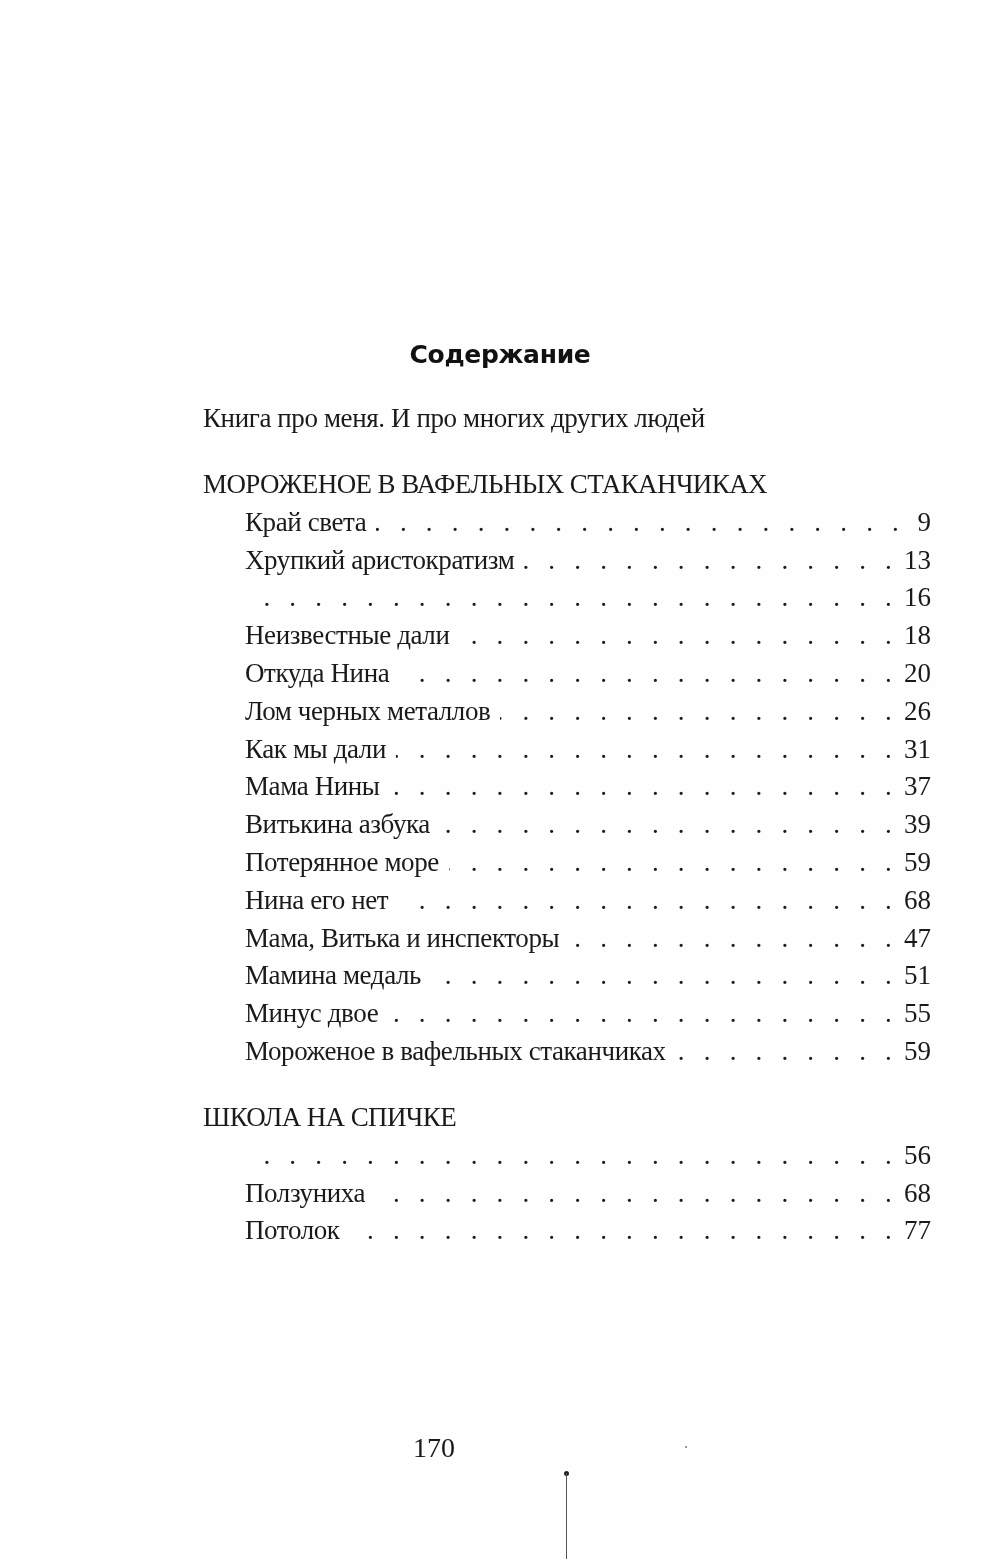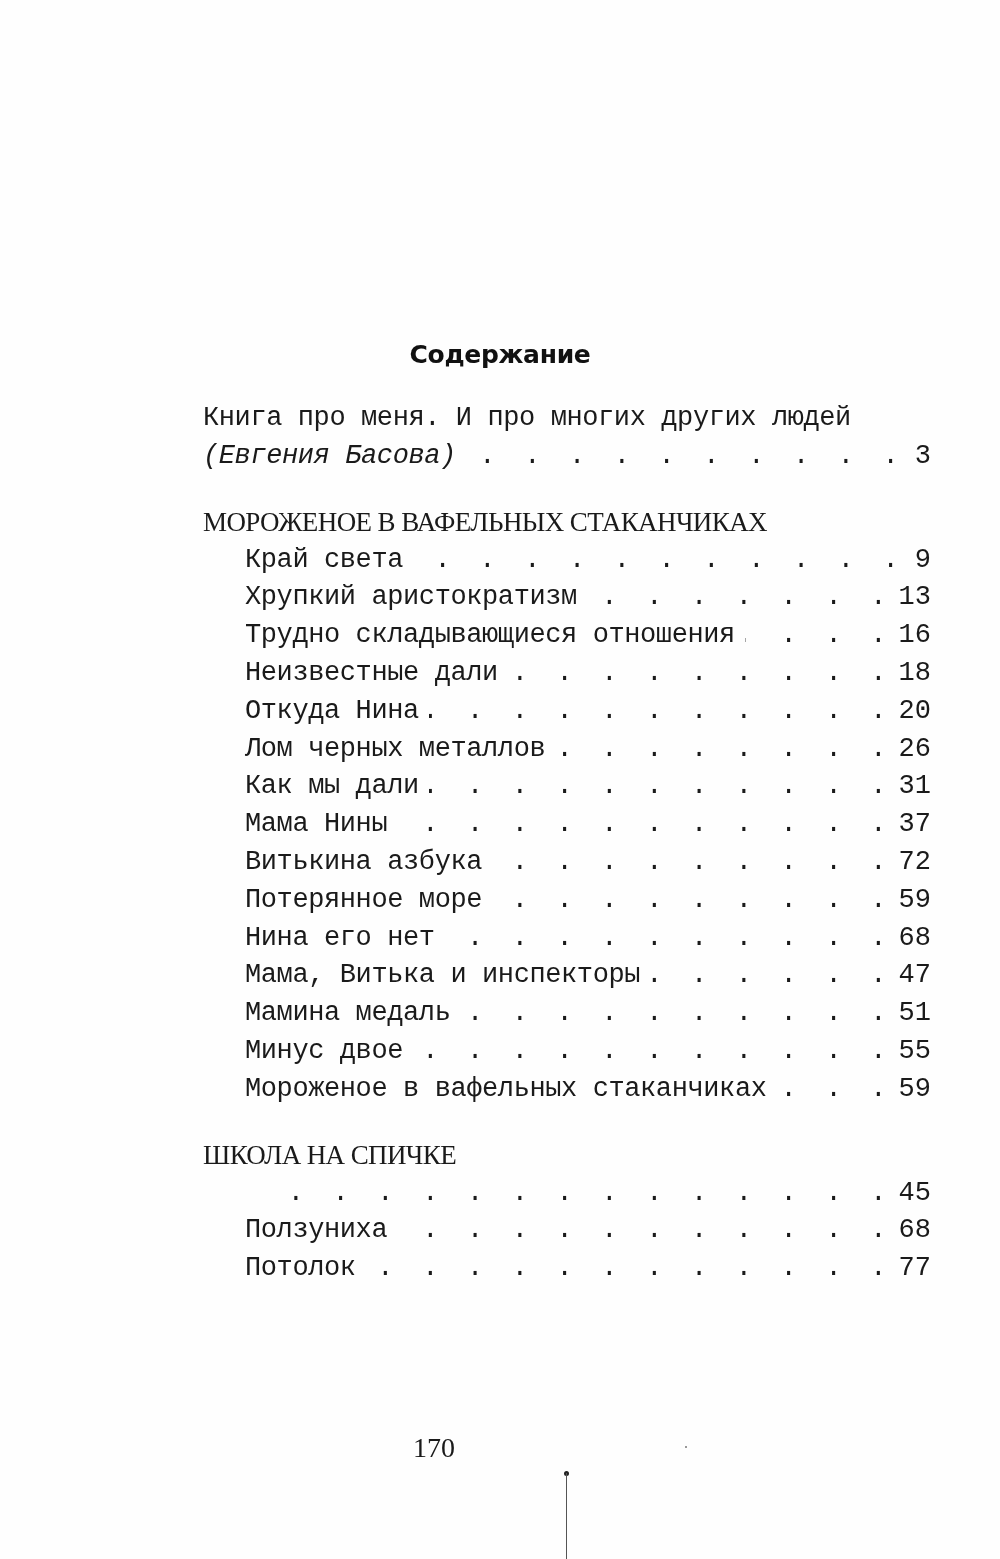--- a/index.html
+++ b/index.html
@@ -38,21 +38,20 @@
       top: 400px;
       width: 728px;
     }
     .entry-line {
       display: flex;
       align-items: flex-start;
       height: 37.8px;
       font-size: 27px;
       line-height: 37.8px;
       white-space: nowrap;
-      font-family: Liberation Mono, monospace;
     }
     .entry-line.indent {
       padding-left: 42px;
     }
     .entry-title {
       flex: 0 0 auto;
       letter-spacing: -0.4px;
     }
     .entry-title.italic {
       font-style: italic;
@@ -128,42 +127,36 @@
 
 <div class="page">
 
   <div class="toc-title">Содержание</div>
 
   <div class="toc">
 
     <div class="entry-line">
       <span class="entry-title">Книга про меня. И про многих других людей</span>
     </div>
-    <div class="entry-line">
-      <span class="entry-title italic">(Евгения Басова)</span>
-      <span class="leader"></span>
-      <span class="page-num">3</span>
-    </div>
 
     <div class="spacer-lg"></div>
 
     <div class="section-heading">МОРОЖЕНОЕ В ВАФЕЛЬНЫХ СТАКАНЧИКАХ</div>
 
     <div class="entry-line indent">
       <span class="entry-title">Край света</span>
       <span class="leader"></span>
       <span class="page-num">9</span>
     </div>
     <div class="entry-line indent">
       <span class="entry-title">Хрупкий аристократизм</span>
       <span class="leader"></span>
       <span class="page-num">13</span>
     </div>
     <div class="entry-line indent">
-      <span class="entry-title">Трудно складывающиеся отношения</span>
       <span class="leader"></span>
       <span class="page-num">16</span>
     </div>
     <div class="entry-line indent">
       <span class="entry-title">Неизвестные дали</span>
       <span class="leader"></span>
       <span class="page-num">18</span>
     </div>
     <div class="entry-line indent">
       <span class="entry-title">Откуда Нина</span>
@@ -181,21 +174,21 @@
       <span class="page-num">31</span>
     </div>
     <div class="entry-line indent">
       <span class="entry-title">Мама Нины</span>
       <span class="leader"></span>
       <span class="page-num">37</span>
     </div>
     <div class="entry-line indent">
       <span class="entry-title">Витькина азбука</span>
       <span class="leader"></span>
-      <span class="page-num">72</span>
+      <span class="page-num">39</span>
     </div>
     <div class="entry-line indent">
       <span class="entry-title">Потерянное море</span>
       <span class="leader"></span>
       <span class="page-num">59</span>
     </div>
     <div class="entry-line indent">
       <span class="entry-title">Нина его нет</span>
       <span class="leader"></span>
       <span class="page-num">68</span>
@@ -220,21 +213,21 @@
       <span class="leader"></span>
       <span class="page-num">59</span>
     </div>
 
     <div class="spacer-md"></div>
 
     <div class="section-heading">ШКОЛА НА СПИЧКЕ</div>
 
     <div class="entry-line indent">
       <span class="leader"></span>
-      <span class="page-num">45</span>
+      <span class="page-num">56</span>
     </div>
     <div class="entry-line indent">
       <span class="entry-title">Ползуниха</span>
       <span class="leader"></span>
       <span class="page-num">68</span>
     </div>
     <div class="entry-line indent">
       <span class="entry-title">Потолок</span>
       <span class="leader"></span>
       <span class="page-num">77</span>

